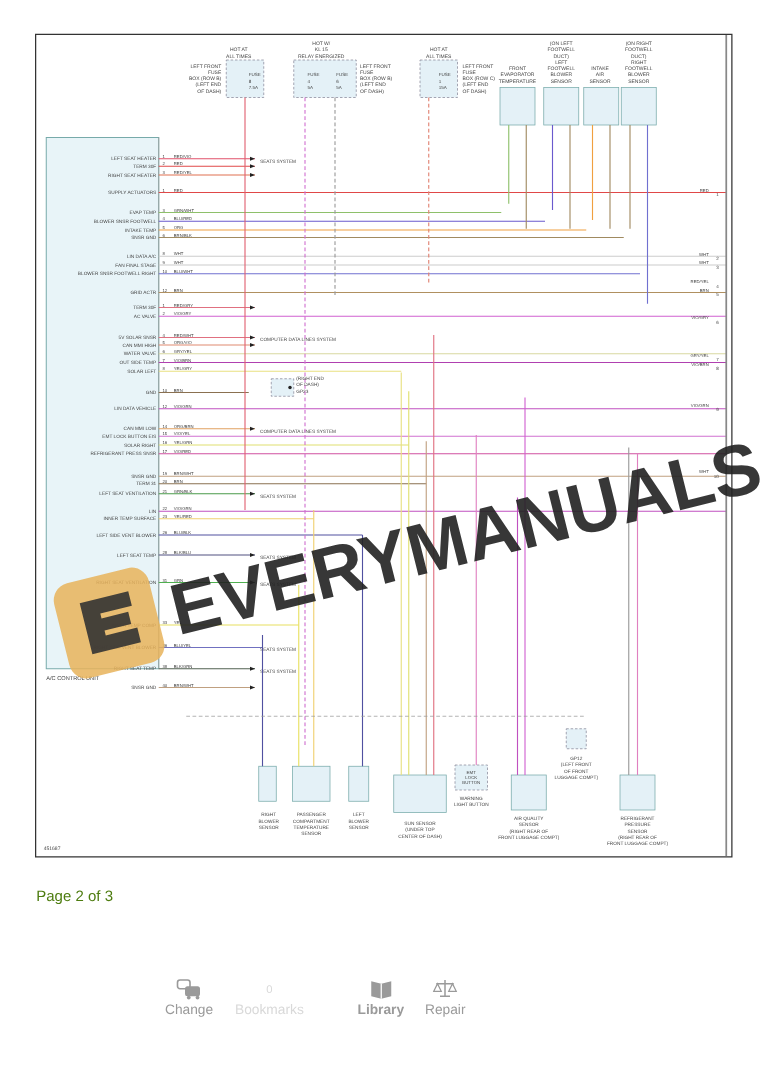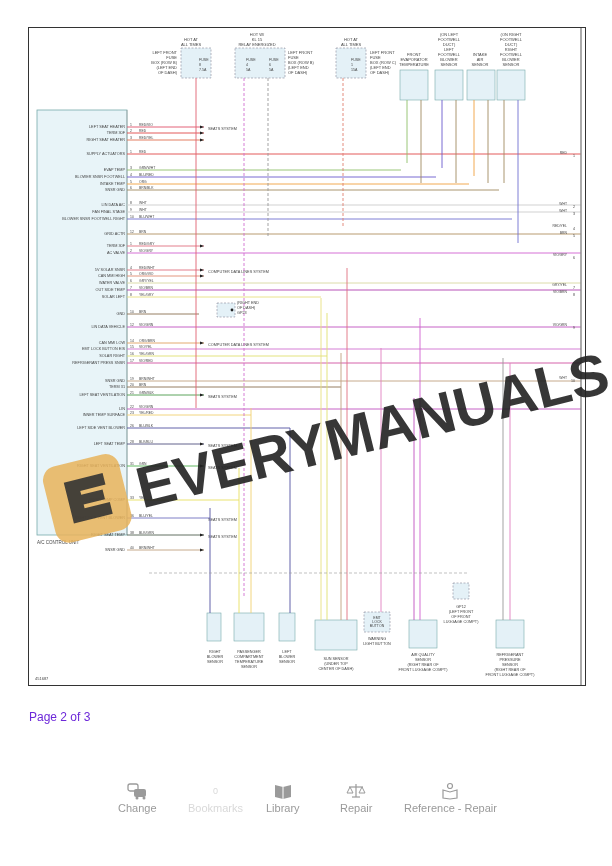--- a/index.html
+++ b/index.html
@@ -1,20 +1,20 @@
 <!DOCTYPE html>
 <html><head>
 <meta charset="utf-8">
 <style>
   html, body { margin:0; padding:0; background:#ffffff; }
   body { width:612px; height:866px; position:relative; overflow:hidden; font-family:"Liberation Sans", sans-serif; }
   #diagram-frame { position:absolute; left:28px; top:27px; width:556px; height:657px; border:1px solid #333; background:#fff; }
   #diagram-frame svg { position:absolute; left:0; top:0; }
   .t { font-family:"Liberation Sans", sans-serif; fill:#444; }
-  #page-indicator { position:absolute; left:29px; top:710px; font-size:12px; color:#6d28d9; }
+  #page-indicator { position:absolute; left:29px; top:710px; font-size:12px; color:#4d7c0f; }
   #bottom-nav { position:absolute; left:0; top:780px; width:612px; height:50px; }
   .nav-item { position:absolute; top:0; display:flex; flex-direction:column; align-items:center; font-size:11px; color:#9a9a9a; }
   .nav-item .ico { height:22px; display:flex; align-items:center; justify-content:center; }
   .nav-item.disabled { color:#d9d9d9; }
   #watermark { position:absolute; left:0; top:0; width:612px; height:866px; pointer-events:none; }
 </style>
 </head>
 <body>
 
 <div id="diagram-frame">
@@ -387,58 +387,49 @@
   <g transform="translate(40,470) rotate(-14)">
     <rect x="0" y="0" width="78" height="78" rx="14" fill="#e8b35a" opacity="0.85"></rect>
     <path d="M20 18 H60 V30 H34 V34 H56 V44 H34 V48 H60 V60 H20 Z" fill="#333" opacity="0.9"></path>
     <text x="90" y="62" font-family="Liberation Sans, sans-serif" font-weight="bold" font-size="58" fill="#222" opacity="0.9">EVERYMANUALS.COM</text>
   </g>
 </svg>
 
 <div id="page-indicator">Page 2 of 3</div>
 
 <div id="bottom-nav">
-  <div class="nav-item" style="left:118px;">
+  <div class="nav-item" style="left:132px;">
     <span class="ico">
       <svg width="22" height="20" viewBox="0 0 22 20">
           <rect x="2" y="3" width="10" height="7" rx="2" fill="none" stroke="#9a9a9a" stroke-width="1.3"></rect>
           <rect x="8" y="8" width="12" height="8" rx="2" fill="#9a9a9a"></rect>
           <circle cx="11" cy="17" r="1.5" fill="#9a9a9a"></circle>
           <circle cx="18" cy="17" r="1.5" fill="#9a9a9a"></circle>
         </svg>
     </span>
     <span>Change</span>
   </div>
   <div class="nav-item disabled" style="left:188px;">
     <span class="ico" style="font-size:9px;">0</span>
     <span>Bookmarks</span>
   </div>
-  <div class="nav-item" style="left:266px;">
+  <div class="nav-item" style="left:286px;font-weight:bold;">
     <span class="ico">
       <svg width="20" height="18" viewBox="0 0 20 18">
           <path d="M2 3 L10 5 L18 3 V15 L10 17 L2 15 Z" fill="#9a9a9a"></path>
           <line x1="10" y1="5" x2="10" y2="17" stroke="#fff" stroke-width="1"></line>
         </svg>
     </span>
     <span>Library</span>
   </div>
   <div class="nav-item" style="left:340px;">
     <span class="ico">
       <svg width="20" height="18" viewBox="0 0 20 18">
           <line x1="10" y1="2" x2="10" y2="15" stroke="#9a9a9a" stroke-width="1.2"></line>
           <line x1="3" y1="5" x2="17" y2="5" stroke="#9a9a9a" stroke-width="1.2"></line>
           <path d="M1 11 L4 5 L7 11 Z" fill="none" stroke="#9a9a9a"></path>
           <path d="M13 11 L16 5 L19 11 Z" fill="none" stroke="#9a9a9a"></path>
           <line x1="6" y1="15" x2="14" y2="15" stroke="#9a9a9a" stroke-width="1.2"></line>
         </svg>
     </span>
     <span>Repair</span>
   </div>
-  <div class="nav-item" style="left:404px;">
-    <span class="ico">
-      <svg width="20" height="18" viewBox="0 0 20 18">
-          <circle cx="10" cy="4" r="2.5" fill="none" stroke="#9a9a9a" stroke-width="1.2"></circle>
-          <path d="M3 8 L10 10 L17 8 V16 L10 17 L3 16 Z" fill="none" stroke="#9a9a9a" stroke-width="1.2"></path>
-        </svg>
-    </span>
-    <span>Reference - Repair</span>
-  </div>
 </div>
 
 </body></html>

